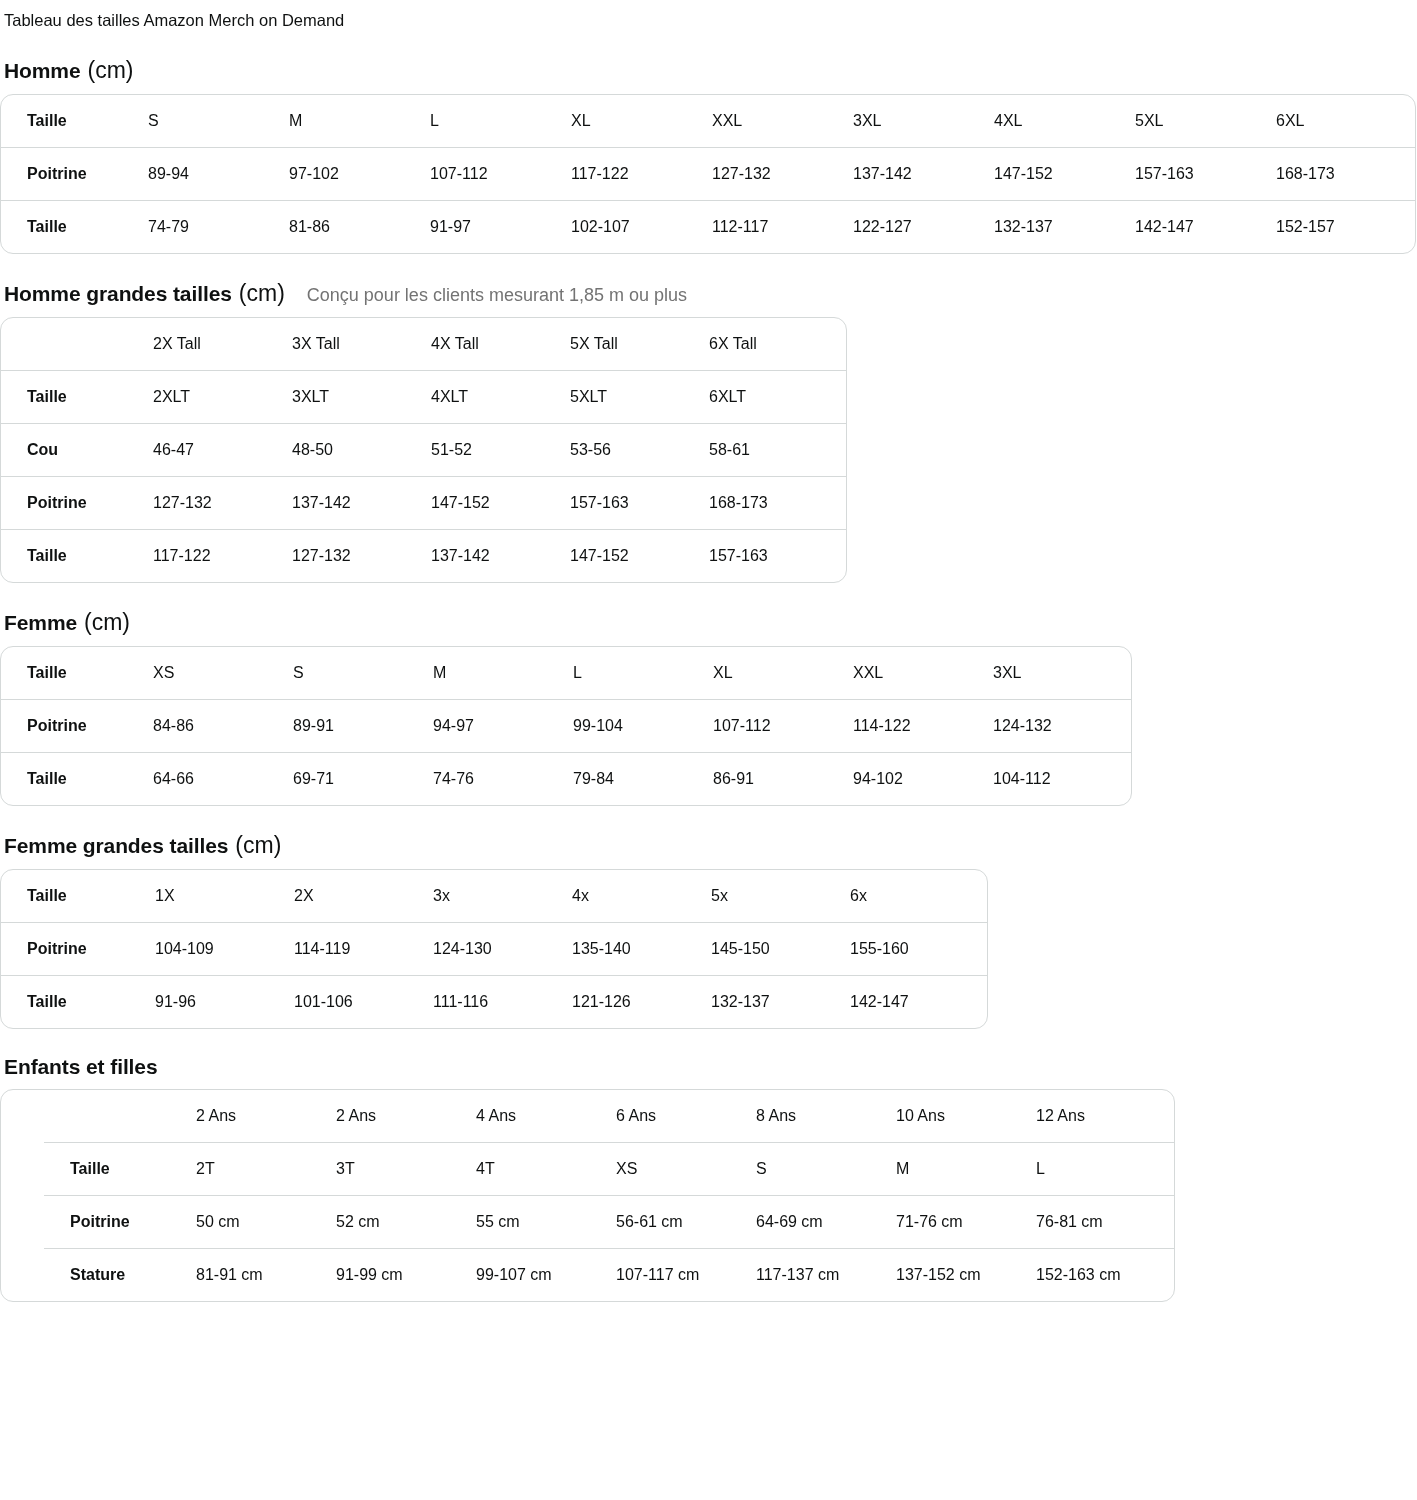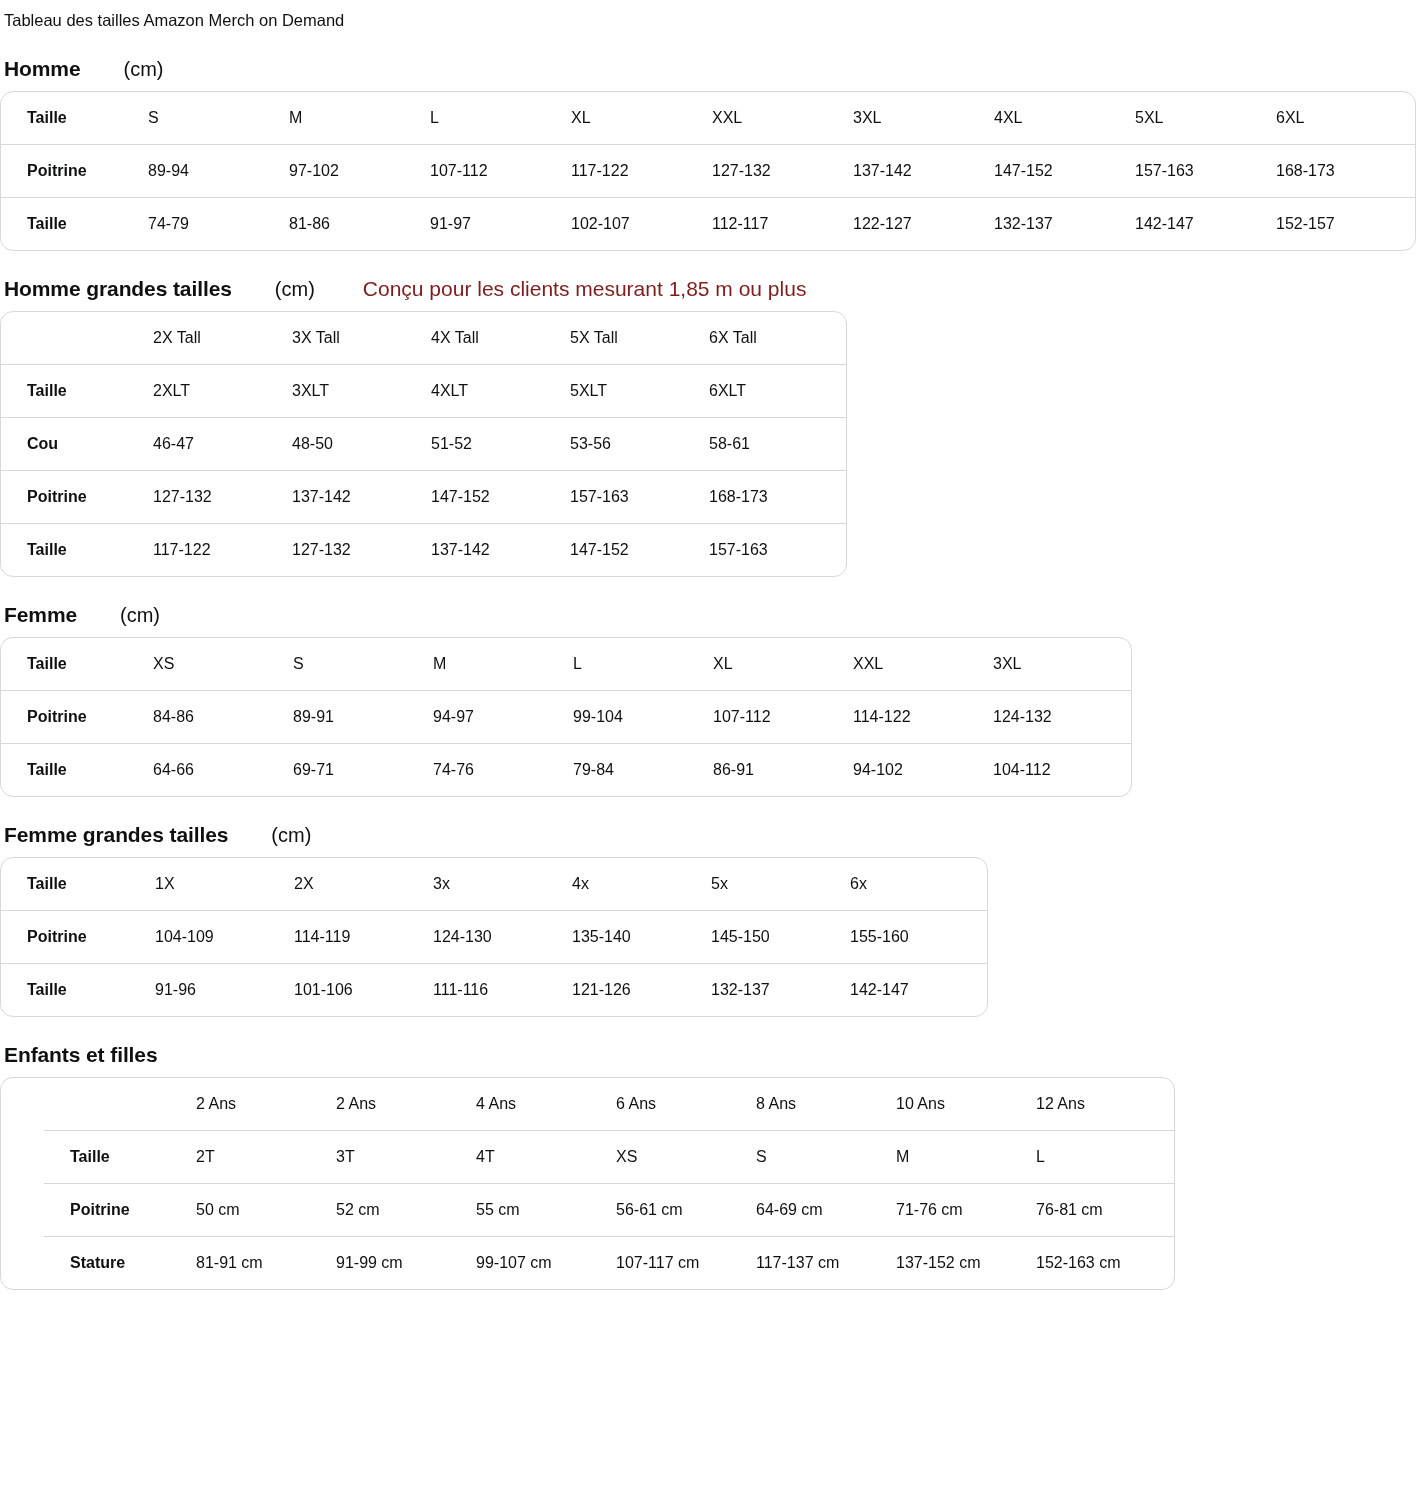--- a/index.html
+++ b/index.html
@@ -25,39 +25,38 @@
     line-height: 1.3;
   }
   .section {
     margin-top: 26px;
   }
   .section-head {
     display: flex;
     align-items: baseline;
     padding-left: 4px;
     margin-bottom: 10px;
-    gap: 36px;
   }
   .section-title {
     font-size: 21px;
     font-weight: bold;
     color: #0f1111;
     letter-spacing: -0.1px;
   }
   .section-unit {
-    font-size: 20px;
+    font-size: 23px;
     font-weight: normal;
     color: #0f1111;
     margin-left: 7px;
   }
   .section-note {
-    font-size: 21px;
+    font-size: 18px;
     font-weight: normal;
-    color: #7f1d1d;
-    margin-left: 12px;
+    color: #737373;
+    margin-left: 22px;
   }
   table.size-table {
     border-collapse: separate;
     border-spacing: 0;
     border: 1px solid #d5d9d9;
     border-radius: 13px;
     overflow: hidden;
     background: #fff;
     table-layout: fixed;
   }

